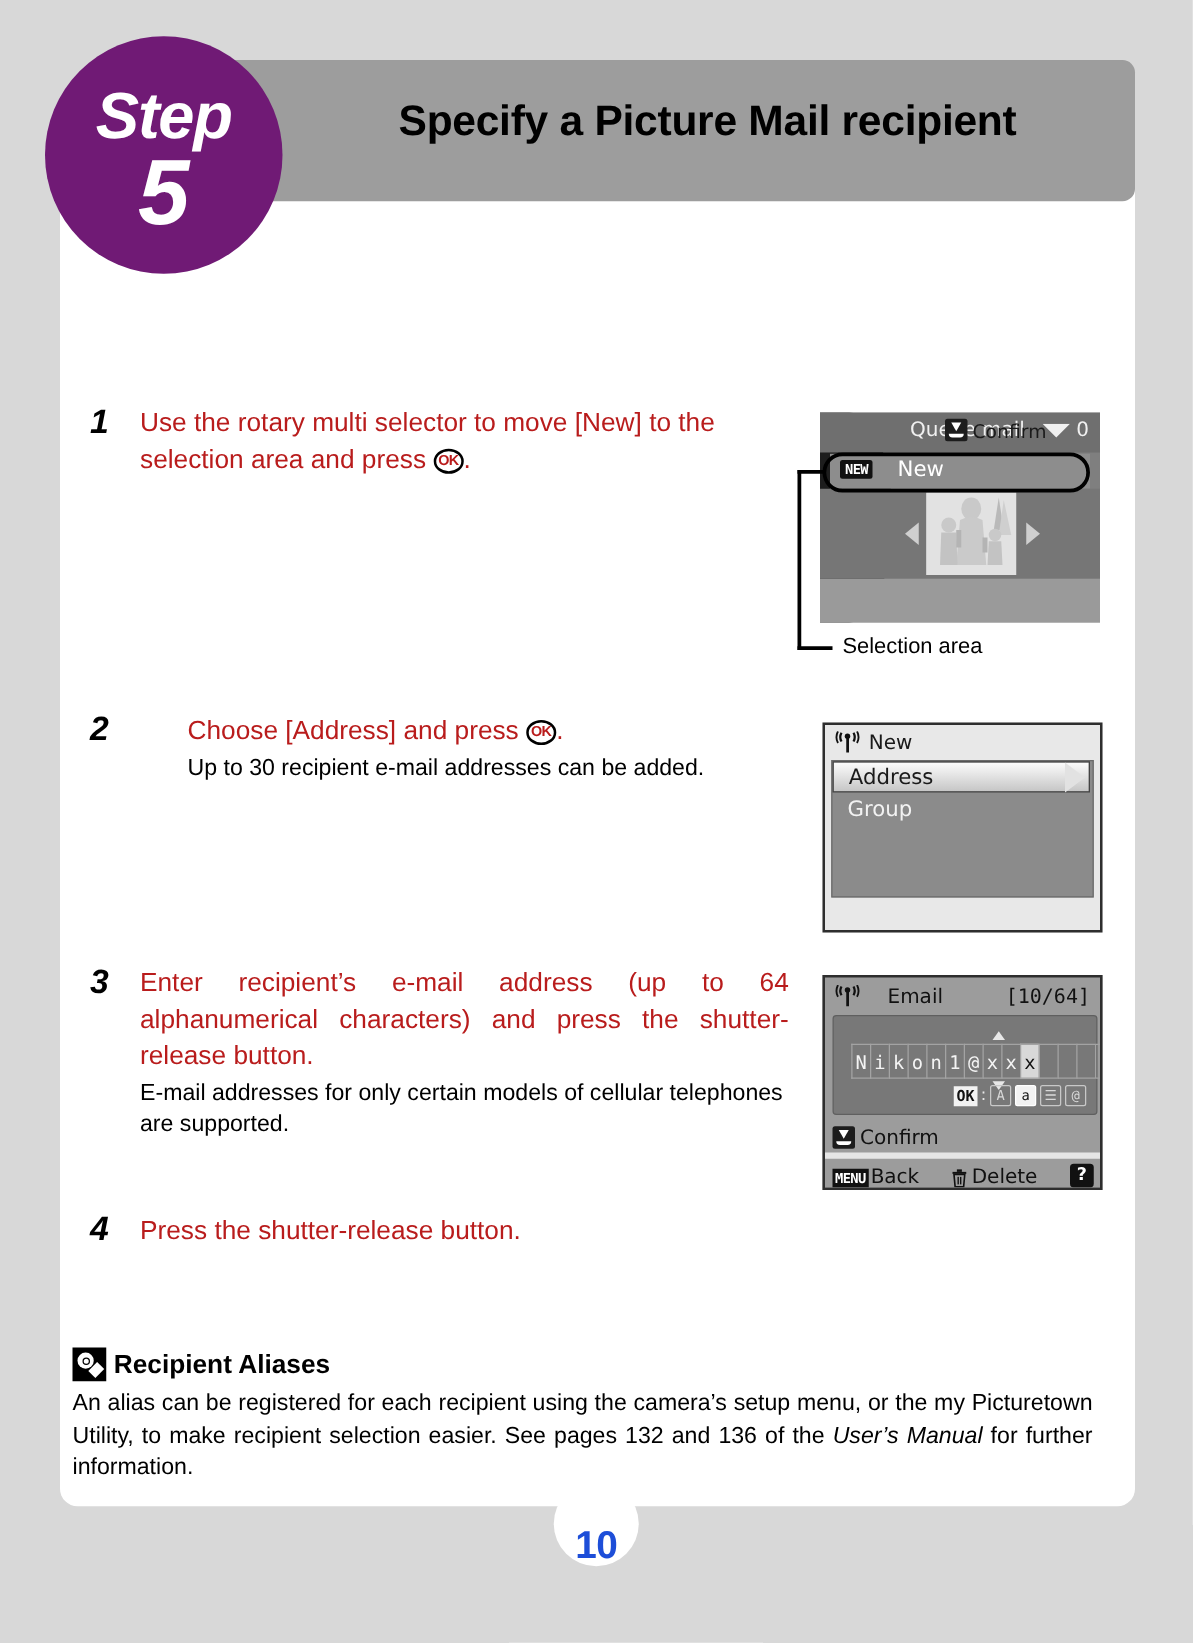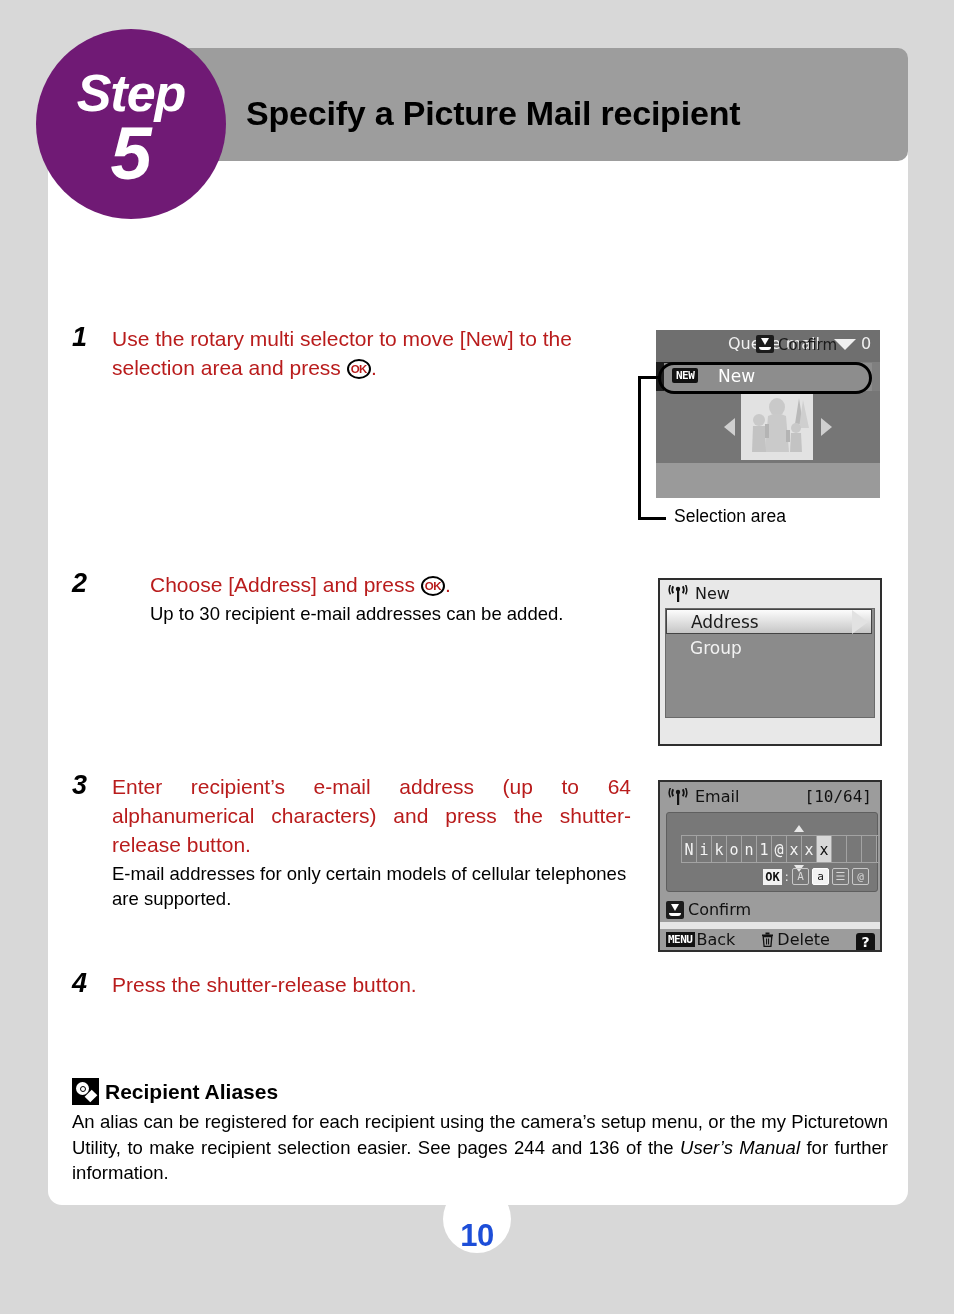--- a/index.html
+++ b/index.html
@@ -40,26 +40,27 @@
   
   .header-bar {
     position: absolute;
     left: 130px; top: 48px;
     width: 778px; height: 113px;
     background: #9d9d9d;
     border-radius: 10px;
   }
   .header-title {
     position: absolute;
-    left: 246px; top: 94px;
+    left: 246px; top: 78px;
     width: 640px;
     font-size: 34px;
     font-weight: bold;
     color: #000;
     letter-spacing: -0.2px;
+    text-align: center;
   }
   .step-badge {
     position: absolute;
     left: 36px; top: 29px;
     width: 190px; height: 190px;
     background: #701a75;
     border-radius: 50%;
   }
   .step-badge .step-word {
     position: absolute;
@@ -129,21 +130,21 @@
     padding: 0 2px;
     min-width: 22px;
     text-align: center;
     vertical-align: 2px;
     letter-spacing: -0.5px;
   }
 
   
   .note {
     position: absolute;
-    left: 72px; top: 1078px;
+    left: 58px; top: 1078px;
     width: 816px;
   }
   .note-head {
     display: flex; align-items: center; gap: 6px;
     margin-bottom: 4px;
   }
   .bulb-icon {
     width: 27px; height: 27px;
     background: #000;
     position: relative;
@@ -331,21 +332,21 @@
     display: flex; align-items: center; gap: 7px;
   }
   .wifi-icon {
     display: inline-block; position: relative;
     width: 20px; height: 18px;
   }
   .s2-item {
     position: absolute; left: 0;
     width: 206px; height: 25px;
     font-size: 17px;
-    padding-left: 24px;
+    padding-left: 12px;
     line-height: 25px;
   }
   .s2-item.sel {
     background: linear-gradient(#fcfcfc,#c6c6c6);
     color: #1a1a1a;
     border: 1px solid #444;
     top: 0;
   }
   .s2-item.plain { color: #f2f2f2; top: 27px; }
   .s2-arrowhead {
@@ -354,21 +355,21 @@
     border-top: 12px solid transparent;
     border-bottom: 12px solid transparent;
     border-left: 16px solid #e2e2e2;
   }
 
   
   #lcd3 { left: 658px; top: 780px; width: 224px; height: 172px; background:#9c9c9c; border: 2px solid #2e2e2e; }
   .s3-head {
     position: absolute; left: 8px; top: 5px;
     font-size: 16px; color: #111;
-    display: flex; align-items: center; gap: 7px;
+    display: flex; align-items: center; gap: 22px;
   }
   .s3-count {
     position: absolute; right: 8px; top: 5px;
     font-size: 16px; color: #111;
     font-family: "DejaVu Sans Mono", monospace;
   }
   .s3-field {
     position: absolute; left: 6px; top: 30px;
     width: 212px; height: 80px;
     background: #787878;
@@ -428,22 +429,22 @@
   .s3-confirm-row {
     position: absolute; left: 0; top: 114px;
     width: 100%; height: 27px;
     display: flex; align-items: center;
   }
   .s3-confirm-row .lbl { font-size: 16px; color: #111; }
   .s3-bottom {
     position: absolute; left: 0; bottom: 0;
     width: 100%; height: 28px;
     background: #9c9c9c;
-    border-top: 7px solid #e5e5e5;
-    display: flex; align-items: center;
+    border-top: 5px solid #e5e5e5;
+    display: flex; align-items: flex-end;
   }
   .menubox {
     background: #111; color: #fff;
     font-size: 11px; font-weight: bold;
     font-family: "DejaVu Sans Mono", monospace;
     padding: 1px 2px;
     margin-left: 6px;
     letter-spacing: -0.5px;
   }
   .s3-bottom .lbl { font-size: 16px; color: #111; margin-left: 2px; }
@@ -642,16 +643,16 @@
     </div>
   </div>
 
   <div class="note">
     <div class="note-head">
       <span class="bulb-icon">
           <span class="bulb-dot"></span>
         </span>
       <span class="note-title">Recipient Aliases</span>
     </div>
-    <div class="note-text"><span>An alias can be registered for each recipient using the camera’s setup menu, or the my Picturetown Utility, to make recipient selection easier. See pages 244 and 136 of the </span><i>User’s Manual</i><span> for further information.</span></div>
+    <div class="note-text"><span>An alias can be registered for each recipient using the camera’s setup menu, or the my Picturetown Utility, to make recipient selection easier. See pages 132 and 136 of the </span><i>User’s Manual</i><span> for further information.</span></div>
   </div>
 
 </div>
 
 </body></html>

